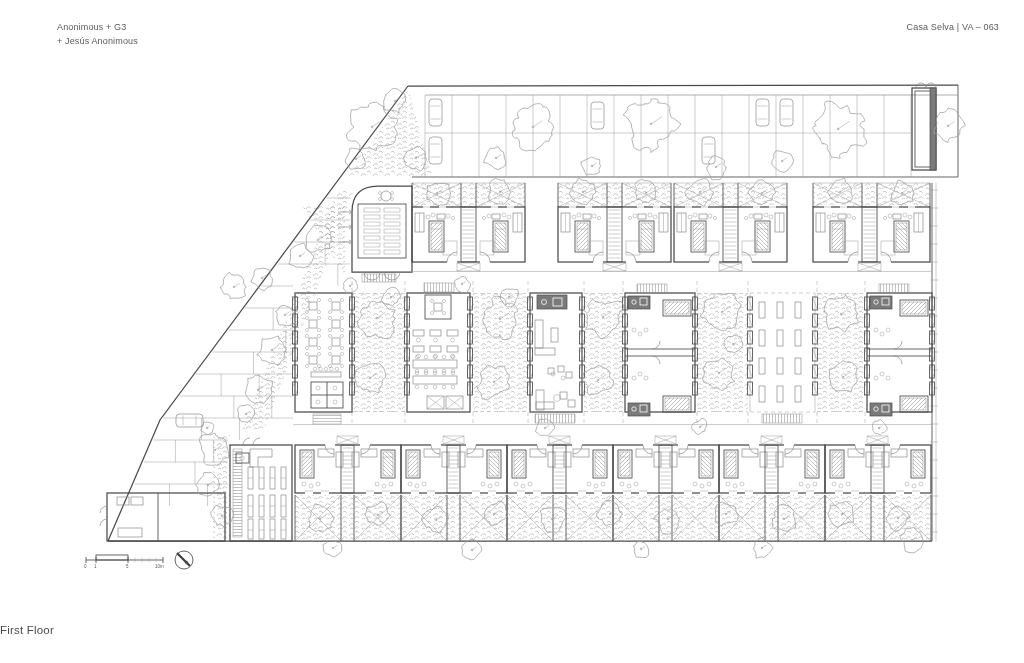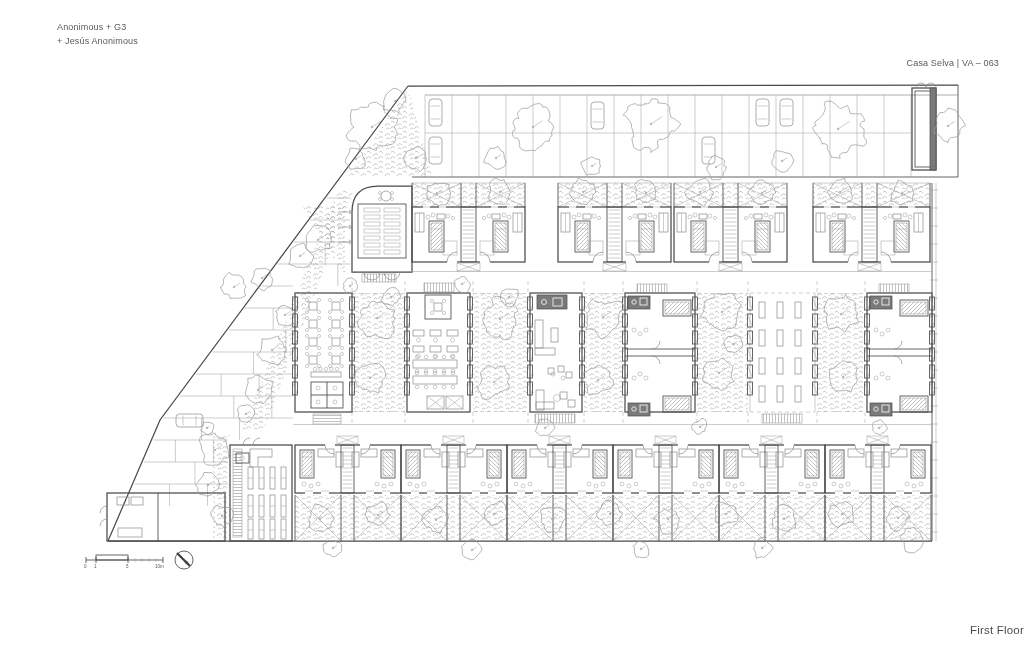--- a/index.html
+++ b/index.html
@@ -1,22 +1,22 @@
 <!DOCTYPE html>
 <html style="--ink: #4a4a4a; --thin: #8a8a8a; --veg: #9e9e9e; --txt: #5a5a5a;"><head>
 <meta charset="utf-8">
 <style>
   html,body{margin:0;padding:0;background:#fff;}
   body{width:1024px;height:663px;position:relative;overflow:hidden;
        font-family:"Liberation Sans", sans-serif;}
   :root{--ink:#4a4a4a;--thin:#8a8a8a;--veg:#9e9e9e;--txt:#5a5a5a;}
   .hdr{position:absolute;top:20px;font-size:9px;line-height:14px;color:var(--txt);letter-spacing:.15px;}
   .hdr-left{left:25px;text-align:left;margin-left:32px;}
-  .hdr-right{right:25px;text-align:center;margin-top:36px;}
-  .caption{position:absolute;top:624px;left:0;width:100%;text-align:right;
+  .hdr-right{right:25px;text-align:center;}
+  .caption{position:absolute;top:624px;left:0;width:100%;text-align:left;
            font-size:11.5px;color:#4c4c4c;letter-spacing:.2px;}
   #plan{position:absolute;left:0;top:0;}
   
   .w{stroke:var(--ink);fill:none;stroke-width:1.25;}
   .w1{stroke:var(--ink);fill:none;stroke-width:.85;}
   .t{stroke:var(--thin);fill:none;stroke-width:.7;}
   .t2{stroke:#9b9b9b;fill:none;stroke-width:.5;}
   .g{stroke:var(--veg);fill:none;stroke-width:.75;}
   .dash{stroke:#b0b0b0;fill:none;stroke-width:.6;stroke-dasharray:4 3;}
   .veg{fill:url(#veg);stroke:none;}

